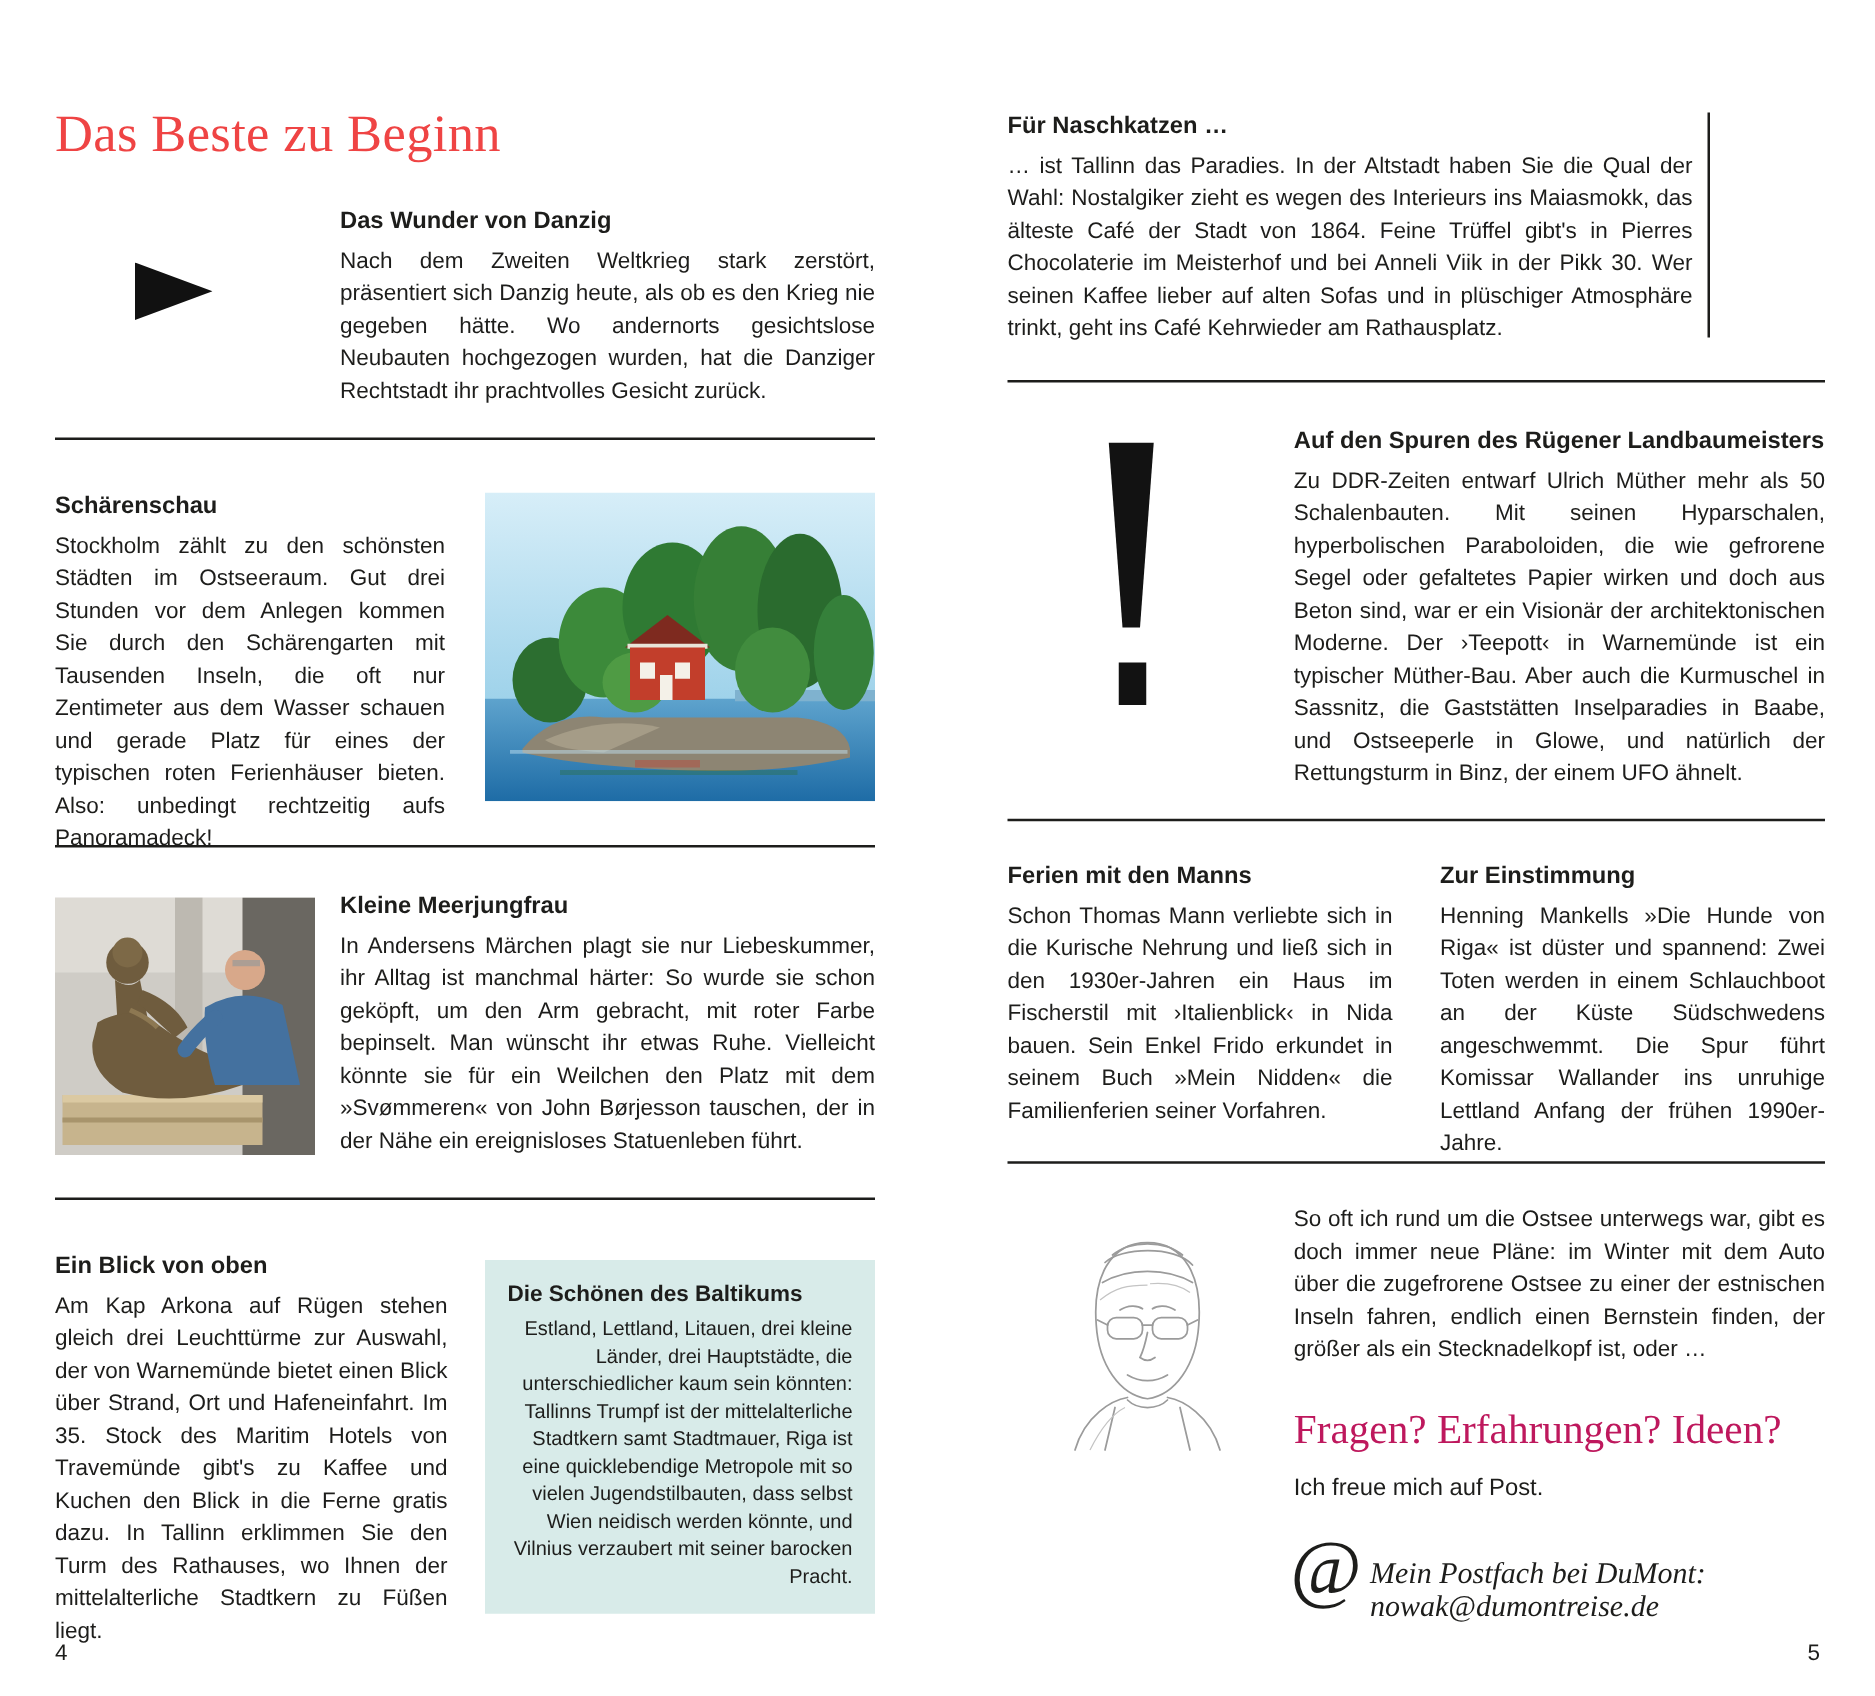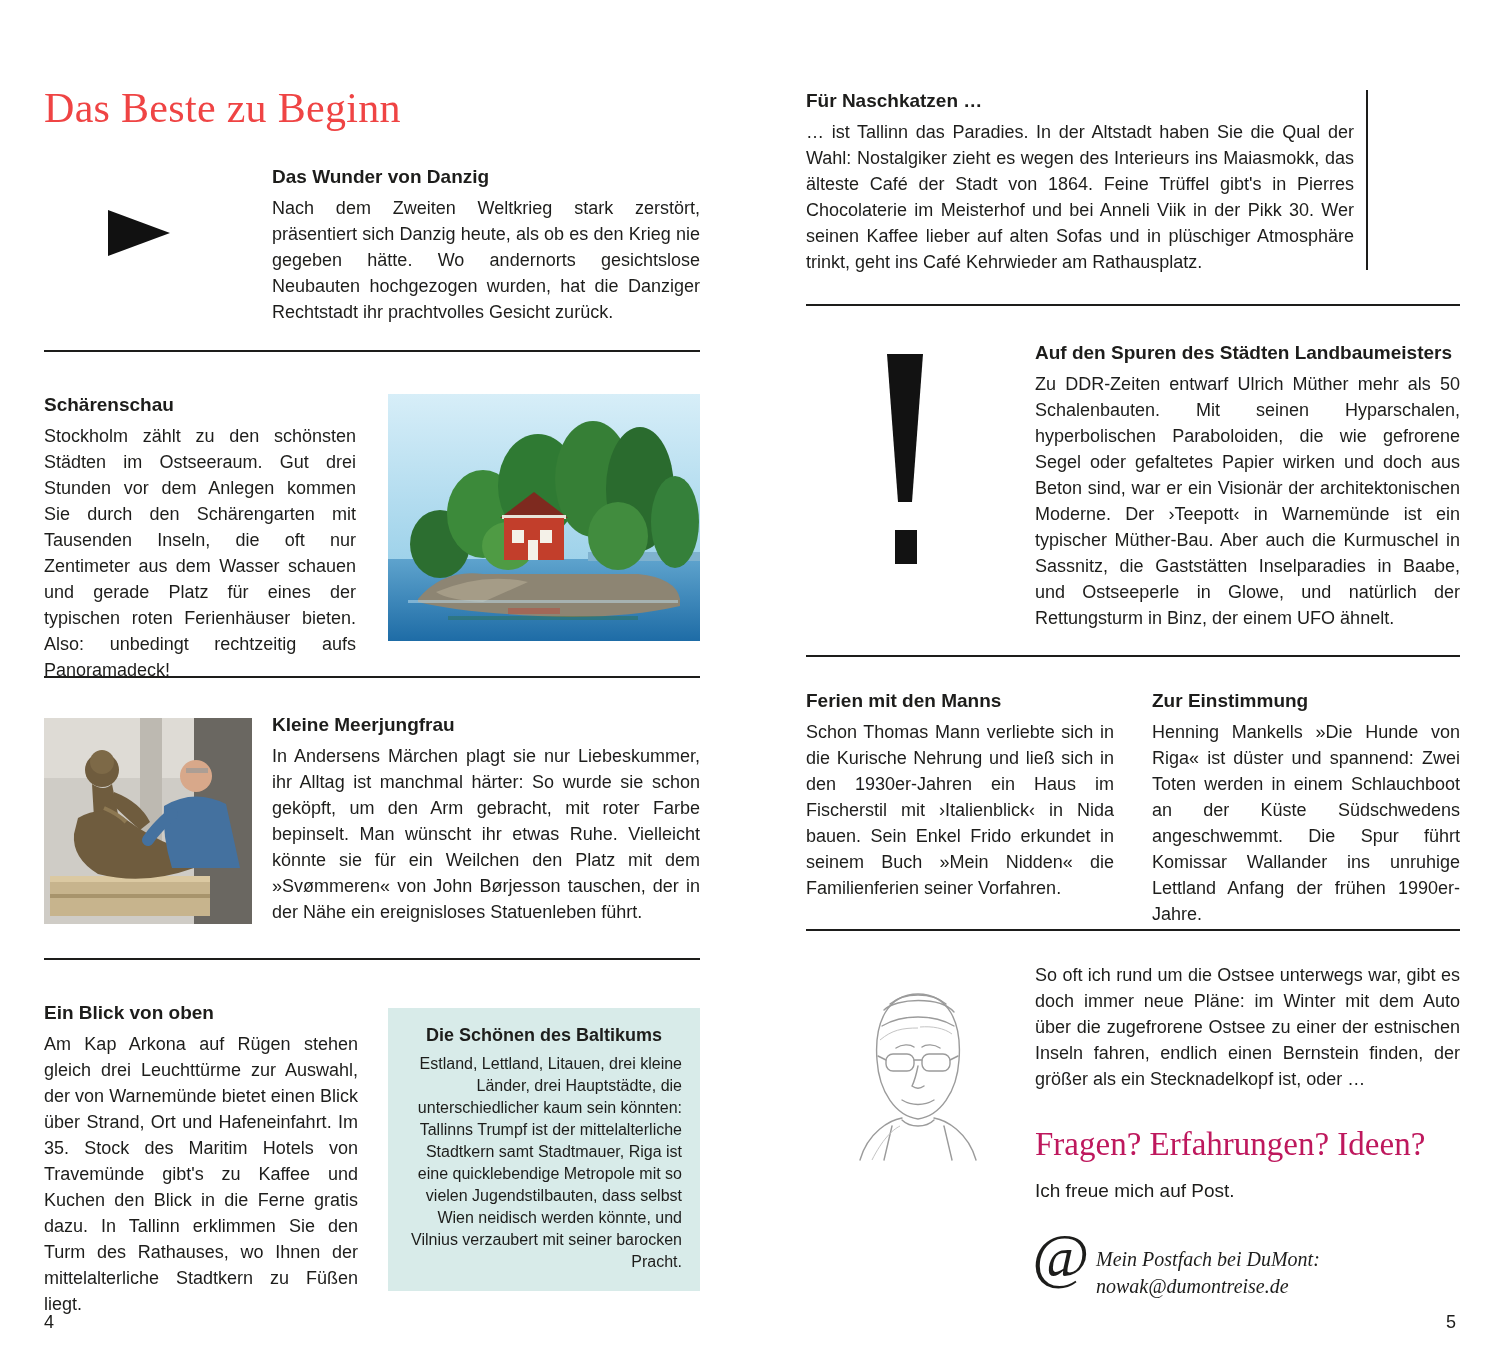--- a/index.html
+++ b/index.html
@@ -29,21 +29,21 @@
   .sec-danzig  { left:272px; top:164px; width:428px; }
   .rule-l1     { left:44px;  top:350px; width:656px; }
   .sec-schaeren{ left:44px;  top:392px; width:312px; }
   .photo-island{ left:388px; top:394px; width:312px; height:247px; }
   .rule-l2     { left:44px;  top:676px; width:656px; }
   .photo-merm  { left:44px;  top:718px; width:208px; height:206px; }
   .sec-mermaid { left:272px; top:712px; width:428px; }
   .rule-l3     { left:44px;  top:958px; width:656px; }
   .sec-blick   { left:44px;  top:1000px; width:314px; }
   .box-baltikum{ left:388px; top:1008px; width:312px; background:#d8ebe9; padding:16px 18px 18px 18px; }
-  .box-baltikum .head { font-size:18px; line-height:23px;text-align:center; }
+  .box-baltikum .head { font-size:18px; line-height:23px; }
   .box-baltikum .body { font-size:16px; line-height:22px; text-align:right; }
   .pnum-left   { left:44px;  top:1312px; }
 
   
   .sec-nasch   { left:806px; top:88px;  width:548px; }
   .pos-vrule   { left:1366px; top:90px; height:180px; }
   .rule-r1     { left:806px; top:304px; width:654px; }
   .pos-excl    { left:882px; top:354px; }
   .sec-muether { left:1035px; top:340px; width:425px; }
   .rule-r2     { left:806px; top:655px; width:654px; }
@@ -56,21 +56,21 @@
     left:1035px; top:1126px; font-family:"Liberation Serif", serif;
     font-size:33px; font-weight:400; color:#be185d;
   }
   .post-line   { left:1035px; top:1180px; font-size:19px; }
   .at-glyph {
     left:1032px; top:1224px; font-family:"Liberation Serif", serif;
     font-style:italic; font-size:62px; line-height:62px; color:#1d1d1b;
   }
   .contact {
     left:1096px; top:1246px; font-family:"Liberation Serif", serif;
-    font-style:italic; font-size:20px; line-height:27px;
+    font-style:italic; font-size:24px; line-height:27px;
   }
   .pnum-right  { left:1446px; top:1312px; text-align:right; }
 
   figure svg { display:block; }
 </style>
 </head>
 <body>
 
 <div class="spread">
 
@@ -188,21 +188,21 @@
   <div class="rule rule-r1"></div>
 
   <figure class="abs pos-excl">
     <svg width="46" height="212" viewBox="0 0 46 212" aria-hidden="true">
       <polygon points="5,0 41,0 30,148 16,148" fill="#121212"></polygon>
       <rect x="13" y="176" width="22" height="34" fill="#121212"></rect>
     </svg>
   </figure>
 
   <section class="abs sec-muether">
-    <h3 class="head">Auf den Spuren des Städten Landbaumeisters</h3>
+    <h3 class="head">Auf den Spuren des Rügener Landbaumeisters</h3>
     <p class="body">Zu DDR-Zeiten entwarf Ulrich Müther mehr als 50 Schalenbauten. Mit seinen Hyparschalen, hyperbolischen Paraboloiden, die wie gefrorene Segel oder gefaltetes Papier wirken und doch aus Beton sind, war er ein Visionär der architektonischen Moderne. Der ›Teepott‹ in Warnemünde ist ein typischer Müther-Bau. Aber auch die Kurmuschel in Sassnitz, die Gaststätten Inselparadies in Baabe, und Ostseeperle in Glowe, und natürlich der Rettungsturm in Binz, der einem UFO ähnelt.</p>
   </section>
 
   <div class="rule rule-r2"></div>
 
   <section class="abs sec-manns">
     <h3 class="head">Ferien mit den Manns</h3>
     <p class="body">Schon Thomas Mann verliebte sich in die Kurische Nehrung und ließ sich in den 1930er-Jahren ein Haus im Fischerstil mit ›Italienblick‹ in Nida bauen. Sein Enkel Frido erkundet in seinem Buch »Mein Nidden« die Familienferien seiner Vorfahren.</p>
   </section>
 

